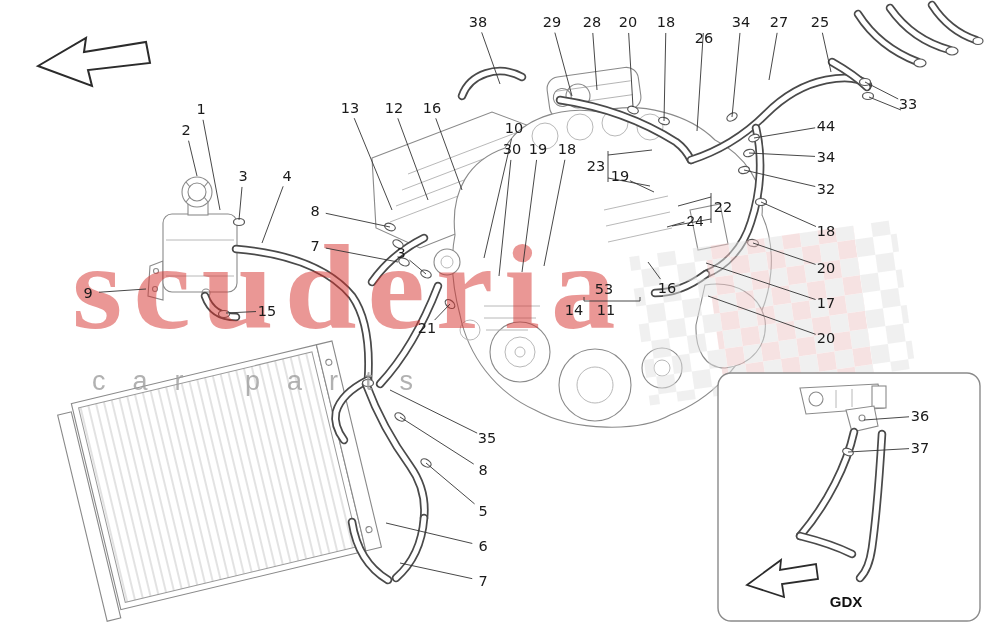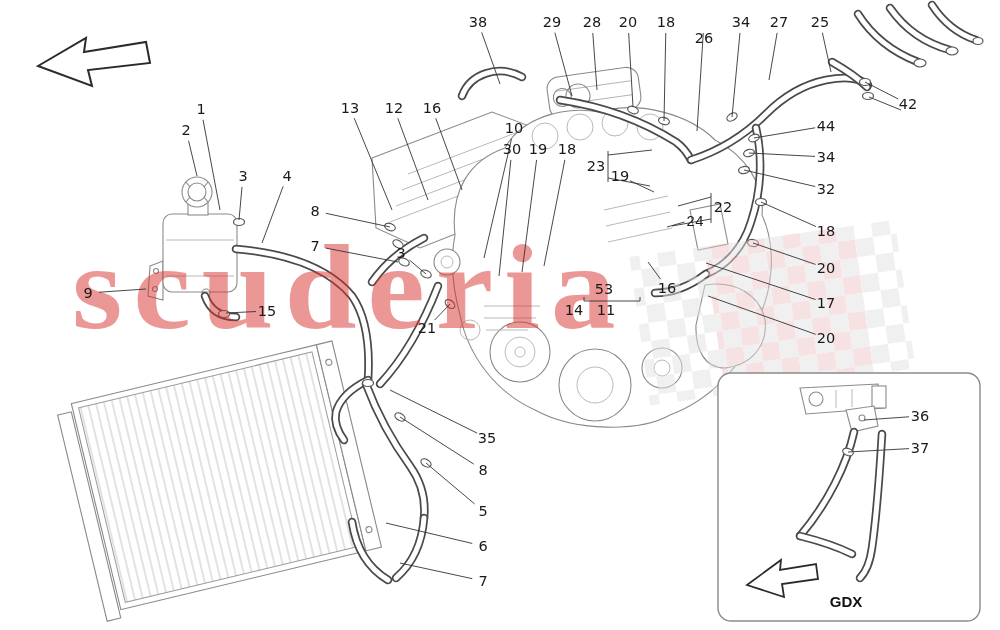--- a/index.html
+++ b/index.html
@@ -183,20 +183,21 @@
       <path d="M800 536 C816 540 836 546 852 554" class="tube-o"></path>
         <path d="M800 536 C816 540 836 546 852 554" class="tube-i"></path>
       <ellipse class="clamp" cx="848" cy="452" rx="5.5" ry="3.5" transform="rotate(20 848 452)"></ellipse>
       <path d="M747 585 L781 560 L780 570 L816 564 L818 579 L782 584 L784 597 Z" fill="#ffffff" stroke="#2b2b2b" stroke-width="1.8"></path>
     </g>
 
     <path d="M38 66 L86 38 L84 52 L146 42 L150 63 L88 70 L92 86 Z" fill="#ffffff" stroke="#2b2b2b" stroke-width="2"></path>
   </svg>
 
   <div class="watermark-title">scuderia</div>
+  <div class="watermark-sub">car parts</div>
 
   <svg id="leader-layer" width="1000" height="630" viewBox="0 0 1000 630">
       <line x1="481.6785082968784" y1="32.36670520029371" x2="500" y2="84"></line>
       <line x1="554.8699992765705" y1="32.61899732331093" x2="572" y2="96"></line>
       <line x1="592.8066458733966" y1="32.9703838781937" x2="597" y2="90"></line>
       <line x1="628.6459422414662" y1="32.981018104924956" x2="633" y2="107"></line>
       <line x1="665.777823110749" y1="32.99775601792851" x2="664" y2="121"></line>
       <line x1="703.2950302153158" y1="32.97738664722539" x2="697" y2="131"></line>
       <line x1="739.9625399750754" y1="32.950966929759375" x2="732" y2="117"></line>
       <line x1="777.1310239184158" y1="32.84006127318783" x2="769" y2="80"></line>
@@ -251,21 +252,21 @@
   <div id="callout-layer">
       <div class="callout" style="left: 478px; top: 22px;">38</div>
       <div class="callout" style="left: 552px; top: 22px;">29</div>
       <div class="callout" style="left: 592px; top: 22px;">28</div>
       <div class="callout" style="left: 628px; top: 22px;">20</div>
       <div class="callout" style="left: 666px; top: 22px;">18</div>
       <div class="callout" style="left: 704px; top: 38px;">26</div>
       <div class="callout" style="left: 741px; top: 22px;">34</div>
       <div class="callout" style="left: 779px; top: 22px;">27</div>
       <div class="callout" style="left: 820px; top: 22px;">25</div>
-      <div class="callout" style="left: 908px; top: 104px;">42</div>
+      <div class="callout" style="left: 908px; top: 104px;">33</div>
       <div class="callout" style="left: 826px; top: 126px;">44</div>
       <div class="callout" style="left: 826px; top: 157px;">34</div>
       <div class="callout" style="left: 826px; top: 189px;">32</div>
       <div class="callout" style="left: 826px; top: 231px;">18</div>
       <div class="callout" style="left: 826px; top: 268px;">20</div>
       <div class="callout" style="left: 826px; top: 303px;">17</div>
       <div class="callout" style="left: 826px; top: 338px;">20</div>
       <div class="callout" style="left: 201px; top: 109px;">1</div>
       <div class="callout" style="left: 186px; top: 130px;">2</div>
       <div class="callout" style="left: 243px; top: 176px;">3</div>

